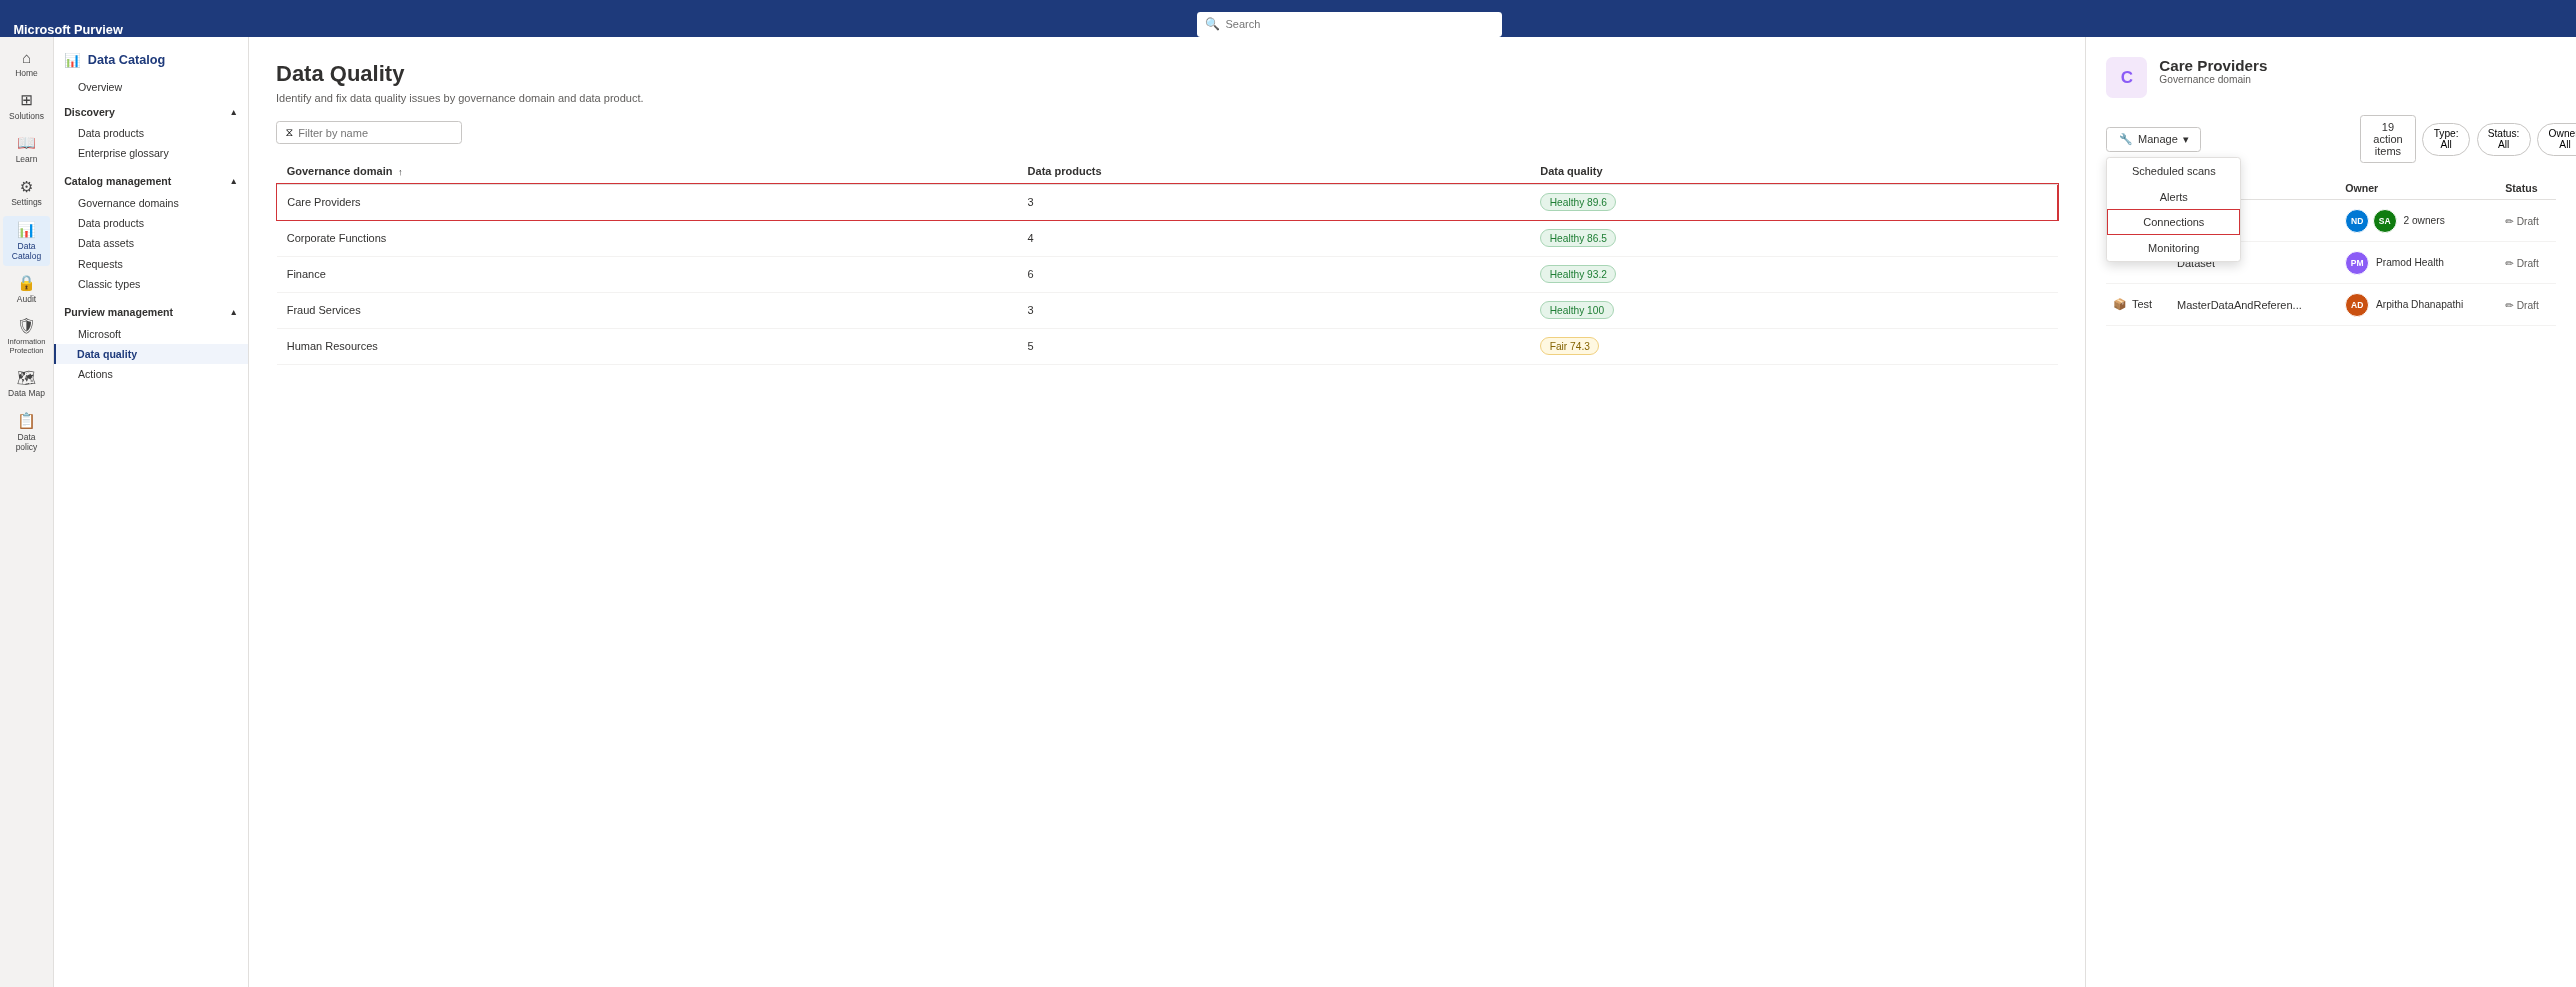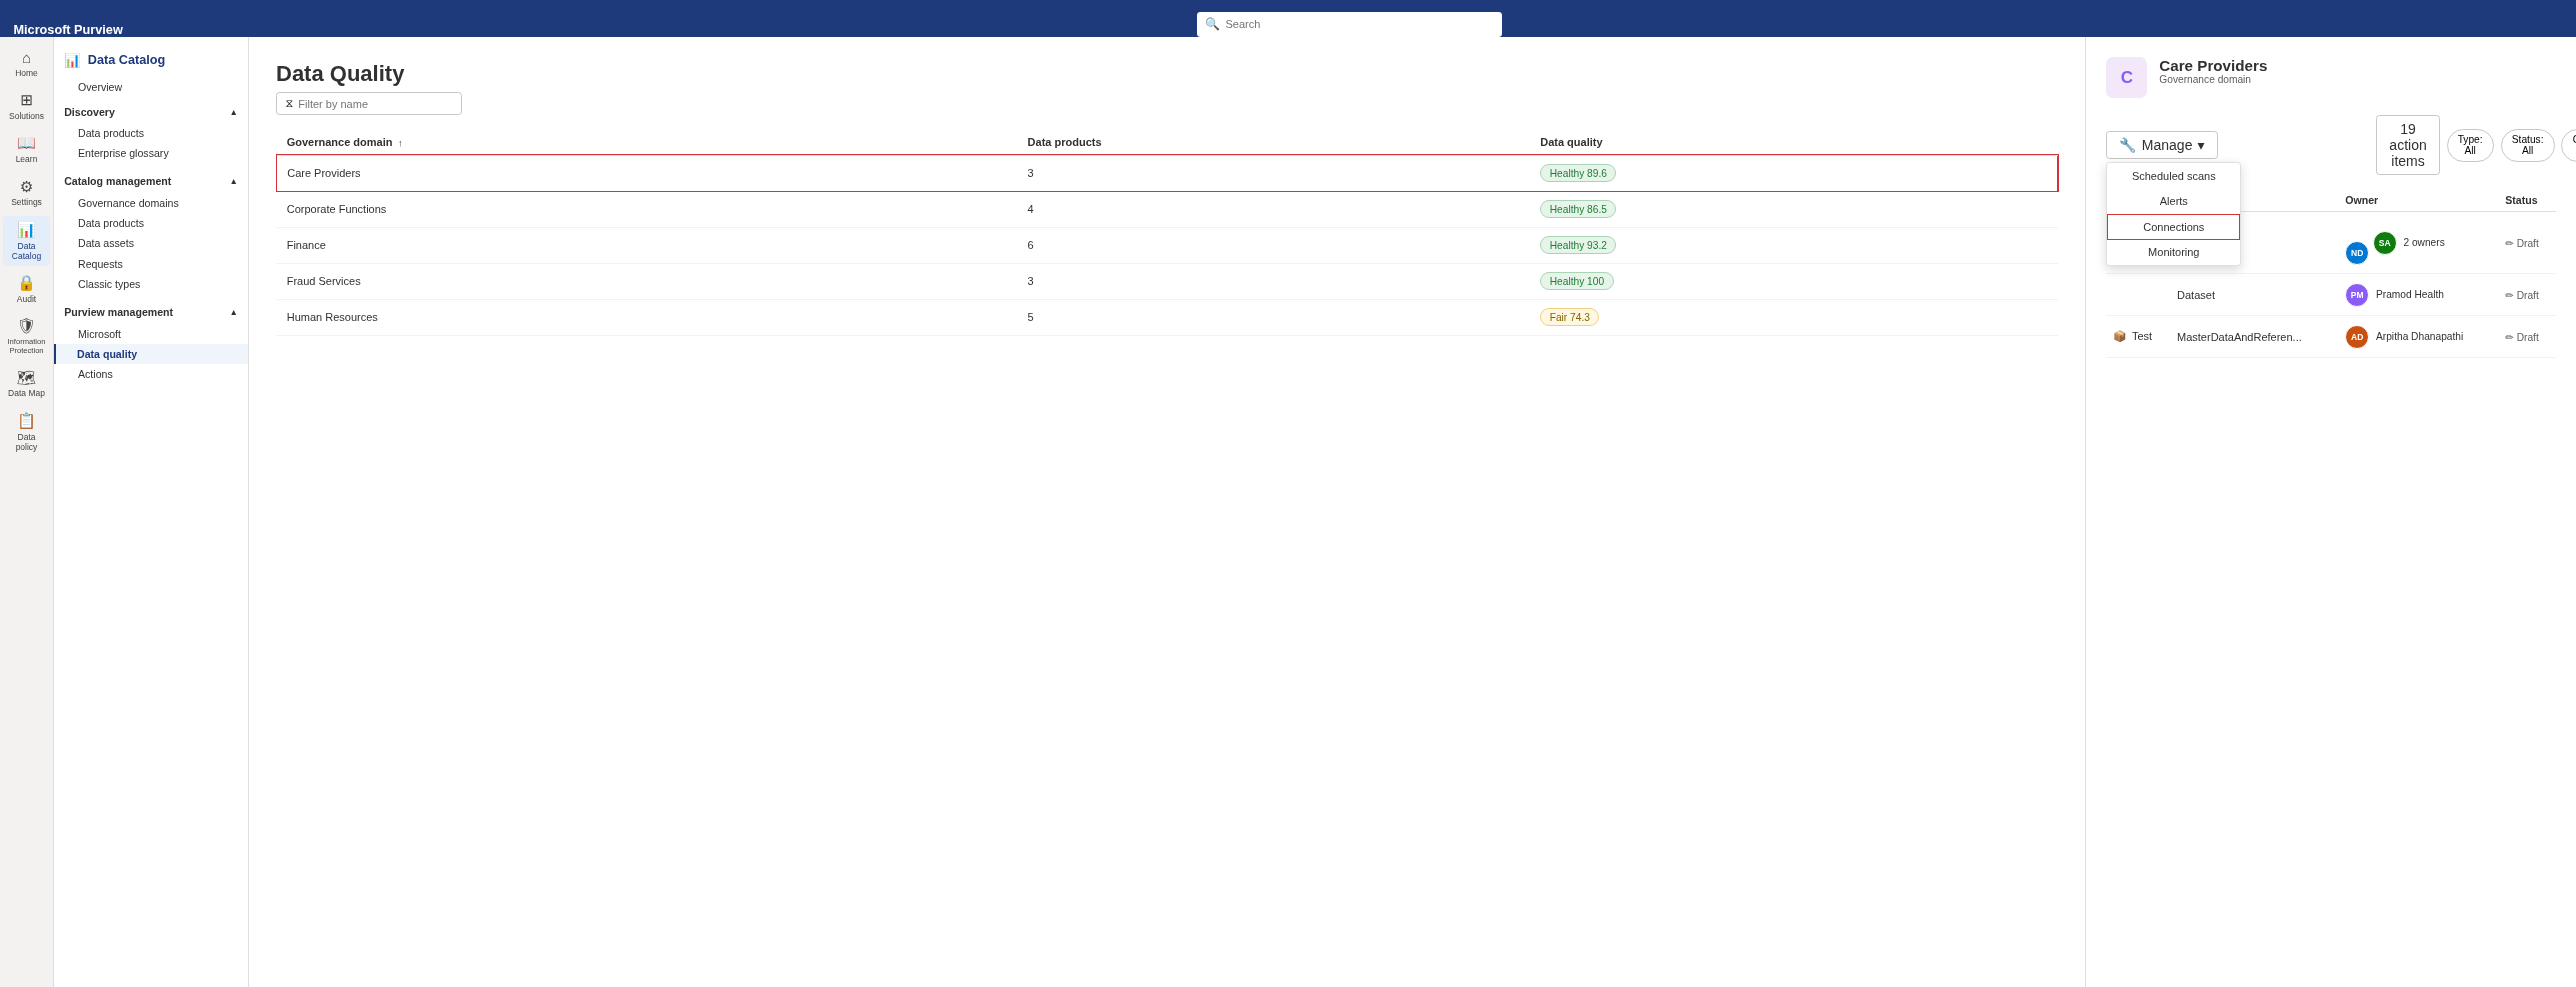--- a/index.html
+++ b/index.html
@@ -247,21 +247,21 @@
     .panel-subtitle {
       font-size: 10.2px;
       color: #605e5c;
     }
     .btn {
       display: inline-flex;
       align-items: center;
       gap: 5.1px;
       padding: 5.1px 12px;
       border-radius: 3.4px;
-      font-size: 14px;
+      font-size: 11px;
       cursor: pointer;
       border: 0.8px solid #c8c6c4;
       background: white;
       color: #323130;
     }
     .btn-primary {
       background: white;
       border: 0.8px solid #c8c6c4;
     }
     .btn-action-items {
@@ -311,21 +311,21 @@
       height: 24px;
       border-radius: 50%;
       display: inline-flex;
       align-items: center;
       justify-content: center;
       font-size: 8.5px;
       font-weight: 700;
       color: white;
       border: 1.7px solid white;
     }
-    .avatar-nd { background: #0078d4; margin-top: 20px; }
+    .avatar-nd { background: #0078d4; }
     .avatar-sa { background: #107c10; }
     .avatar-pm { background: #8b5cf6; }
     .avatar-ad { background: #ca5010; }
 
     .owners-text {
       font-size: 10.2px;
       color: #323130;
       margin-left: 3.4px;
     }
     .draft-badge {
@@ -457,20 +457,21 @@
         <span class="chevron">▲</span>
       </div>
       <div class="sidebar-item">Microsoft</div>
       <div class="sidebar-item active">Data quality</div>
       <div class="sidebar-item">Actions</div>
     </div>
   </aside>
 
   <main class="main-content">
     <h1 class="page-title">Data Quality</h1>
+    <p class="page-subtitle">Identify and fix data quality issues by governance domain and data product.</p>
 
     <div class="filter-bar">
       <div class="filter-input">
         <span>⧖</span>
         <input type="text" placeholder="Filter by name" style="">
       </div>
     </div>
 
     <table class="data-table">
       <thead>

